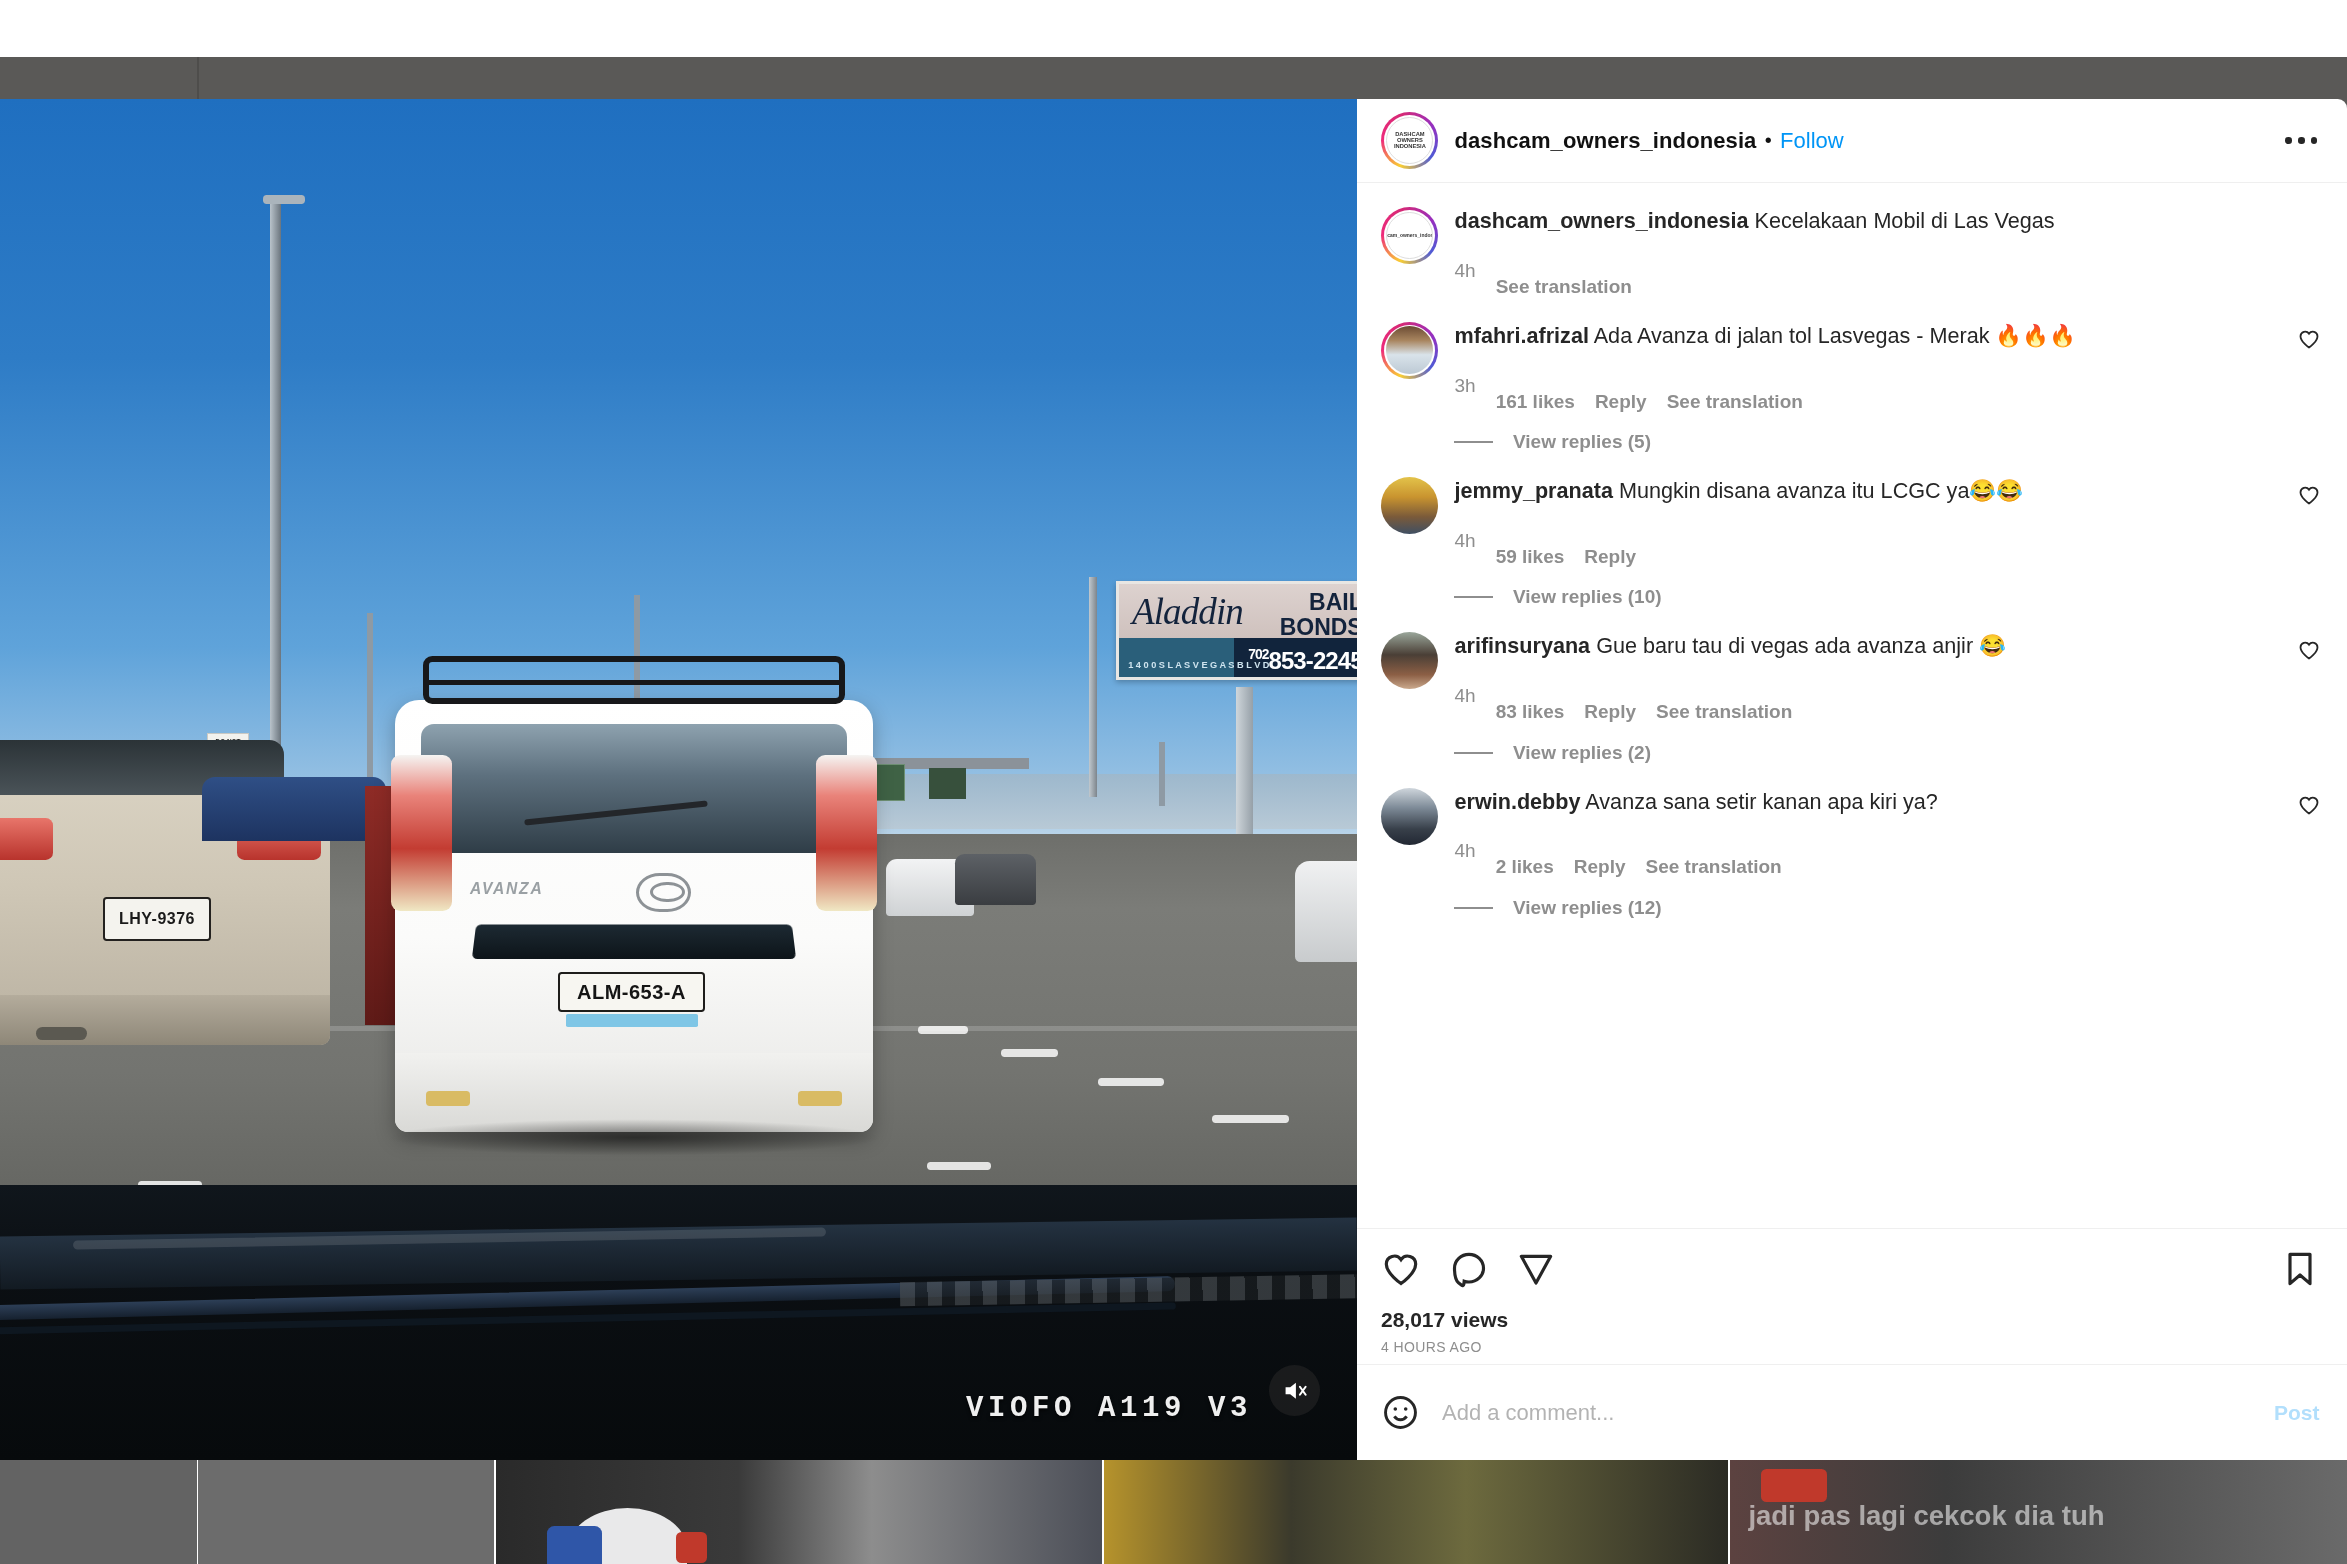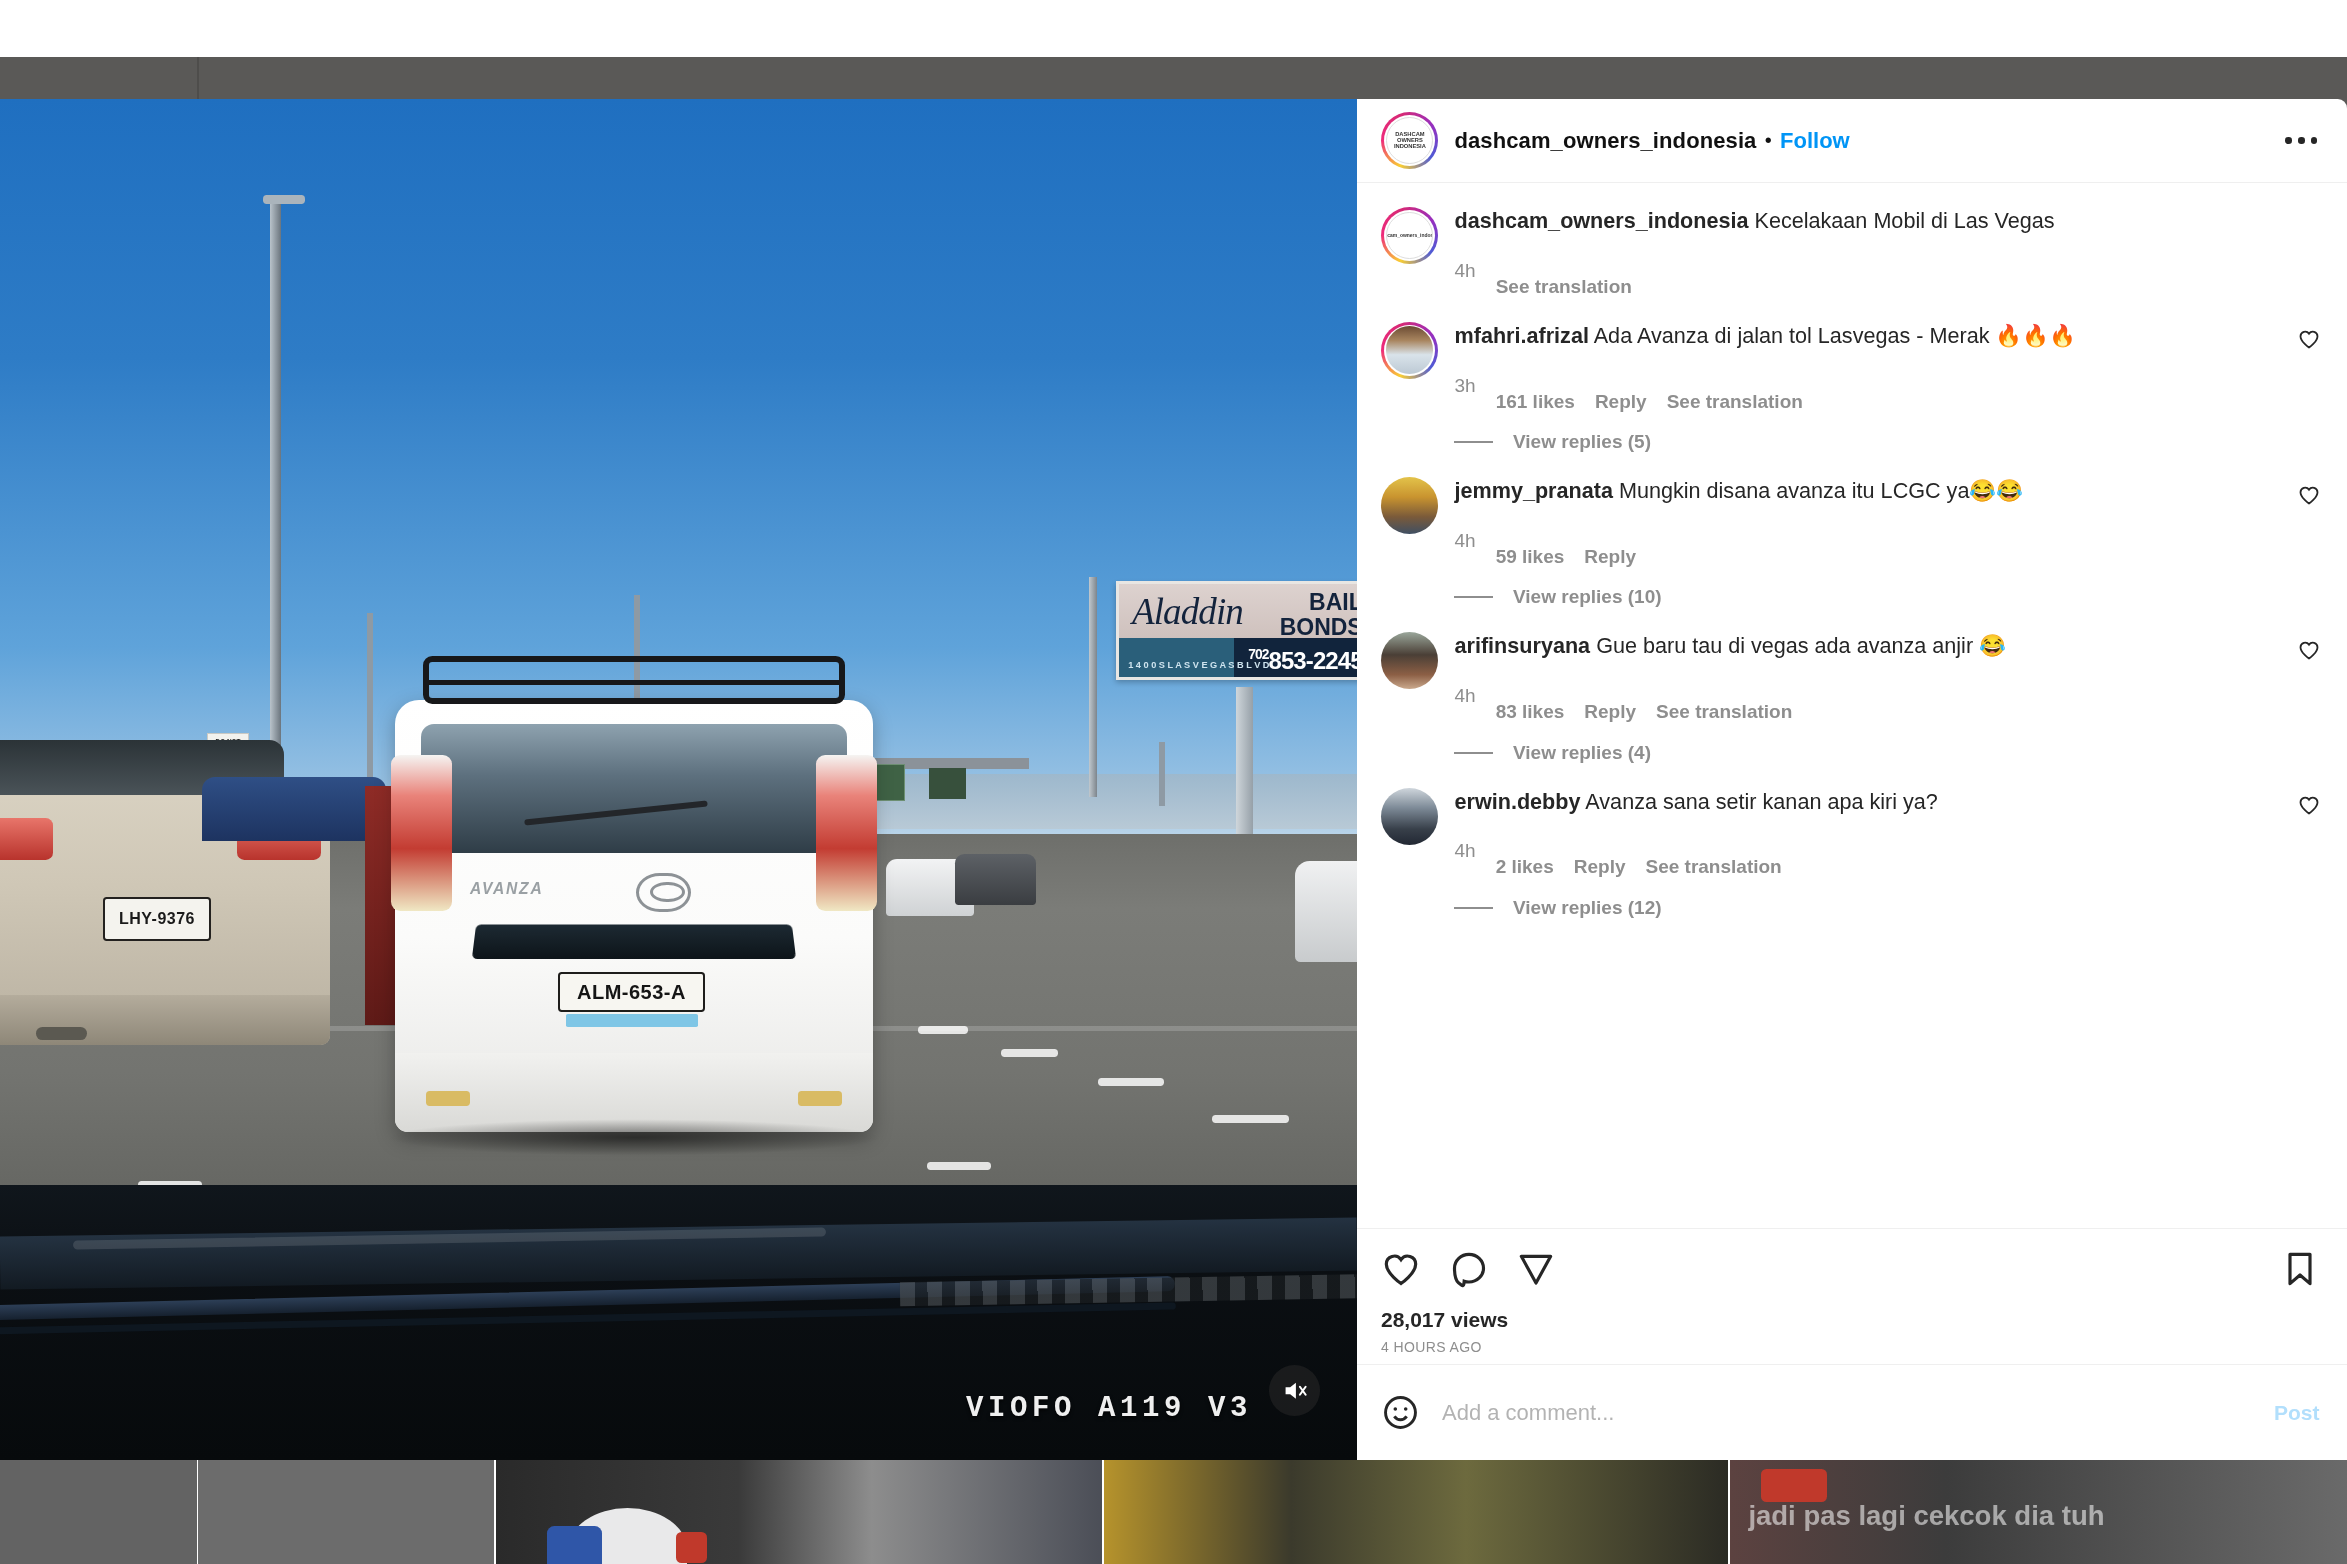--- a/index.html
+++ b/index.html
@@ -312,21 +312,21 @@
     font-size:6.4px; line-height:6.4px; text-align:center; font-weight:bold; color:#333;
   }
   .logo-pic{ background:#ffffff; border:0.9px solid #ddd; }
   .logo-pic span{ transform:scale(.9); display:block; }
 
   .h-avatar{ width:57px; height:57px; }
   .h-name{
     margin-left:16.5px; font-size:22px; font-weight:bold; color:#111; letter-spacing:0.1px;
   }
   .dot-sep{ margin:0 8.3px; color:#111; font-size:20px; }
-  .follow{ font-size:22px; font-weight:bold; color:#0095f6; cursor:pointer; }
+  .follow{ font-size:22px; font-weight:normal; color:#0095f6; cursor:pointer; }
   .more-dots{
     margin-left:auto; display:flex; gap:6.4px; align-items:center; padding-right:3.7px; cursor:pointer;
   }
   .more-dots i{ width:6.4px; height:6.4px; border-radius:50%; background:#262626; display:block; }
 
   .panel-body{
     flex:1 1 auto; overflow:hidden; padding:24px 26px 9.2px 24px;
   }
 
   .row{ display:flex; align-items:flex-start; margin-bottom:24px; }
@@ -611,21 +611,21 @@
           </div>
         </div>
         <div class="heart-sm">
           <svg width="24" height="24" viewBox="0 0 24 24" fill="none" stroke="#262626" stroke-width="1.8">
               <path d="M12 20.5S3.5 14.8 3.5 9.2A4.7 4.7 0 0 1 12 6.6a4.7 4.7 0 0 1 8.5 2.6c0 5.6-8.5 11.3-8.5 11.3z"></path>
             </svg>
         </div>
       </div>
       <div class="replies">
         <span class="dash"></span>
-          <span>View replies (4)</span>
+          <span>View replies (2)</span>
       </div>
 
       <div class="row">
         <div class="avatar c-avatar">
           <div class="pic" style="width:57px;height:57px;background:linear-gradient(#cfd6dc 0%,#7d8a97 35%,#38404a 72%,#222833 100%);"></div>
         </div>
         <div class="body">
           <div class="ctext">
             <span class="uname">erwin.debby</span>
             <span>Avanza sana setir kanan apa kiri ya?</span>

